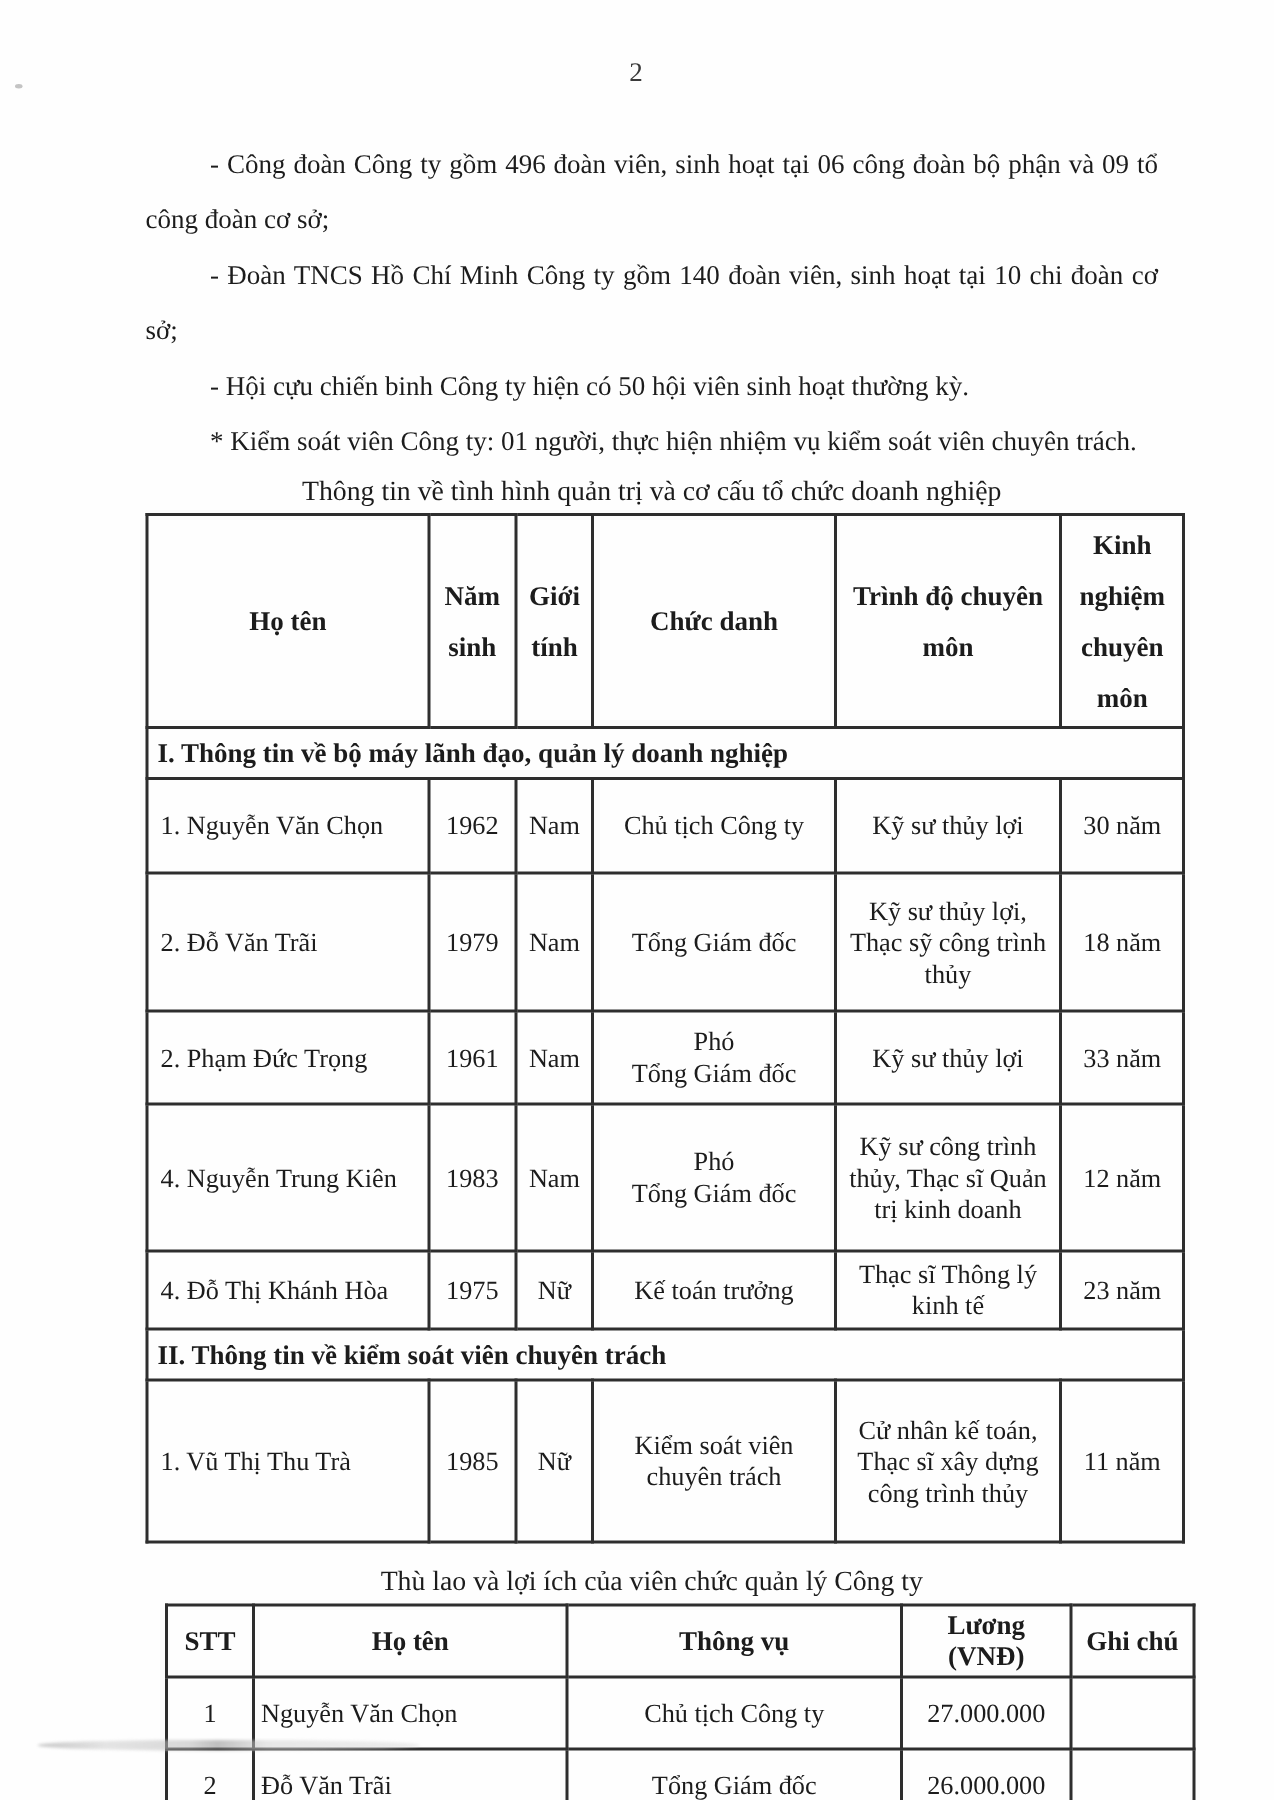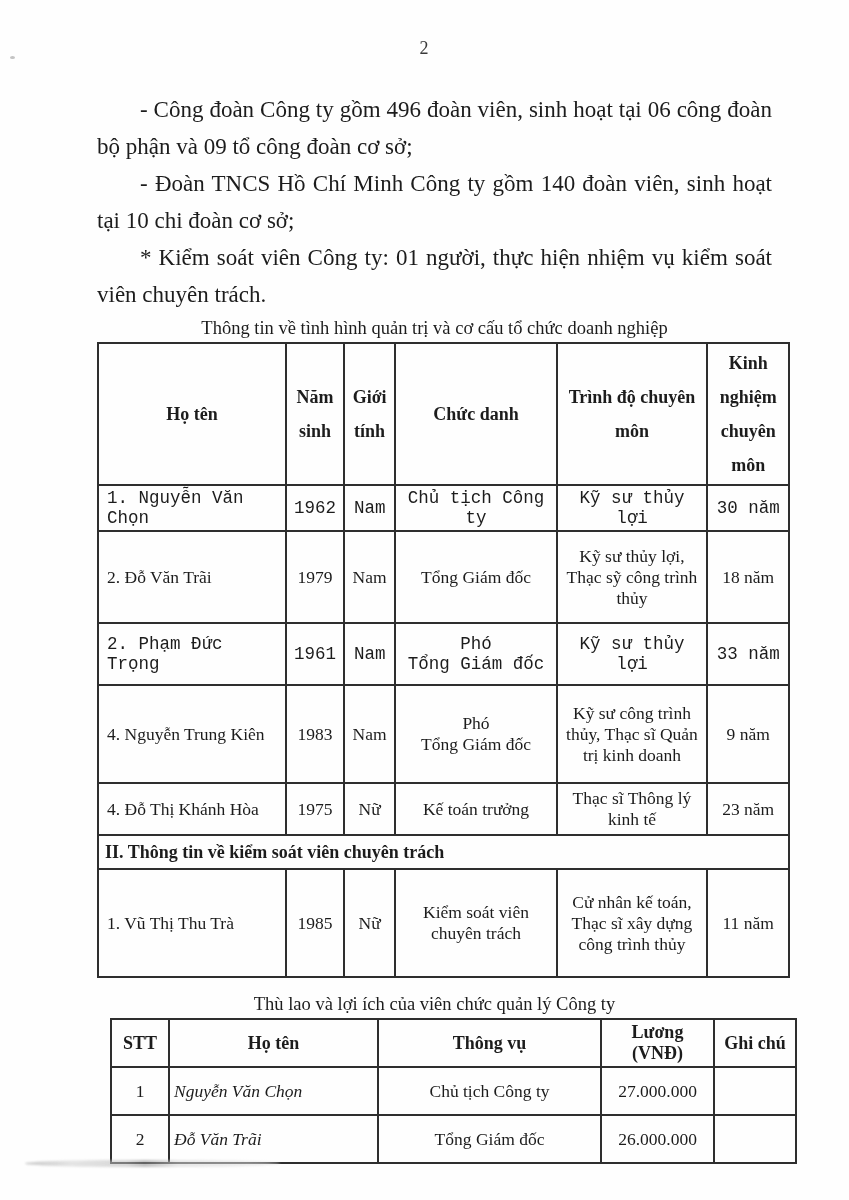--- a/index.html
+++ b/index.html
@@ -17,21 +17,21 @@
     padding-top:38px;
     color:#3a3a3a;
     letter-spacing:1px;
   }
   .content{
     margin-left:97px;
     width:675px;
   }
   .paragraphs{margin-top:32px;}
   .para{
-    font-size:23px;
+    font-size:18px;
     line-height:37px;
     text-align:justify;
     text-indent:43px;
     margin:0;
   }
   .table-title{
     font-size:18.5px;
     font-weight:normal;
     text-align:center;
     margin:5px 0 3px 0;
@@ -68,21 +68,21 @@
     line-height:26px;
   }
   .t2{width:685px;margin-left:13px;}
   .t2 th{height:34px;font-size:18px;}
   .t2 .col-stt{width:58px;}
   .t2 .col-name2{width:209px;}
   .t2 .col-pos{width:223px;}
   .t2 .col-salary{width:113px;}
   .t2 .col-note{width:82px;}
   .t2 td{height:42px;}
-  .t2 td.name-cell{text-align:left;font-style:italic;}
+  .t2 td.name-cell{text-align:left;}
   .smudge{
     position:absolute;
     left:25px;top:1160px;
     width:255px;height:7px;
     background:linear-gradient(90deg,#9a9a9a 0%,#cfcfcf 18%,#b9b9b9 40%,#8d8d8d 47%,#d6d6d6 60%,#dddddd 100%);
     border-radius:50%/60%;
     opacity:.55;
     filter:blur(1px);
   }
   .speck{
@@ -99,20 +99,21 @@
 
 <div class="speck"></div>
 
 <div class="page-number">2</div>
 
 <div class="content">
 
   <div class="paragraphs">
     <p class="para">- Công đoàn Công ty gồm 496 đoàn viên, sinh hoạt tại 06 công đoàn bộ phận và 09 tổ công đoàn cơ sở;</p>
     <p class="para">- Đoàn TNCS Hồ Chí Minh Công ty gồm 140 đoàn viên, sinh hoạt tại 10 chi đoàn cơ sở;</p>
+    <p class="para">- Hội cựu chiến binh Công ty hiện có 50 hội viên sinh hoạt thường kỳ.</p>
     <p class="para">* Kiểm soát viên Công ty: 01 người, thực hiện nhiệm vụ kiểm soát viên chuyên trách.</p>
   </div>
 
   <div class="table-title">Thông tin về tình hình quản trị và cơ cấu tổ chức doanh nghiệp</div>
 
   <table class="t1">
     <colgroup>
       <col class="col-name">
         <col class="col-year">
         <col class="col-gender">
@@ -122,53 +123,56 @@
     </colgroup>
     <tbody>
         <tr style="height:128px;">
       <th>Họ tên</th>
       <th>Năm sinh</th>
       <th>Giới tính</th>
       <th>Chức danh</th>
       <th>Trình độ chuyên môn</th>
       <th>Kinh nghiệm chuyên môn</th>
     </tr>
-    <tr style="height:44px;font-family:Liberation Mono, monospace;">
+    <tr class="section-row">
+      <td colspan="6">I. Thông tin về bộ máy lãnh đạo, quản lý doanh nghiệp</td>
+    </tr>
+    <tr style="height:63px;">
       <td class="name-cell">1. Nguyễn Văn Chọn</td>
       <td>1962</td>
       <td>Nam</td>
       <td>Chủ tịch Công ty</td>
       <td>Kỹ sư thủy lợi</td>
       <td>30 năm</td>
     </tr>
     <tr style="height:92px;">
       <td class="name-cell">2. Đỗ Văn Trãi</td>
       <td>1979</td>
       <td>Nam</td>
       <td>Tổng Giám đốc</td>
       <td>Kỹ sư thủy lợi, Thạc sỹ công trình thủy</td>
       <td>18 năm</td>
     </tr>
-    <tr style="height:62px;font-family:Liberation Mono, monospace;">
+    <tr style="height:62px;">
       <td class="name-cell">2. Phạm Đức Trọng</td>
       <td>1961</td>
       <td>Nam</td>
       <td>Phó
 Tổng Giám đốc</td>
       <td>Kỹ sư thủy lợi</td>
       <td>33 năm</td>
     </tr>
     <tr style="height:98px;">
       <td class="name-cell">4. Nguyễn Trung Kiên</td>
       <td>1983</td>
       <td>Nam</td>
       <td>Phó
 Tổng Giám đốc</td>
       <td>Kỹ sư công trình thủy, Thạc sĩ Quản trị kinh doanh</td>
-      <td>9 năm</td>
+      <td>12 năm</td>
     </tr>
     <tr style="height:52px;">
       <td class="name-cell">4. Đỗ Thị Khánh Hòa</td>
       <td>1975</td>
       <td>Nữ</td>
       <td>Kế toán trưởng</td>
       <td>Thạc sĩ Thông lý kinh tế</td>
       <td>23 năm</td>
     </tr>
     <tr class="section-row">

